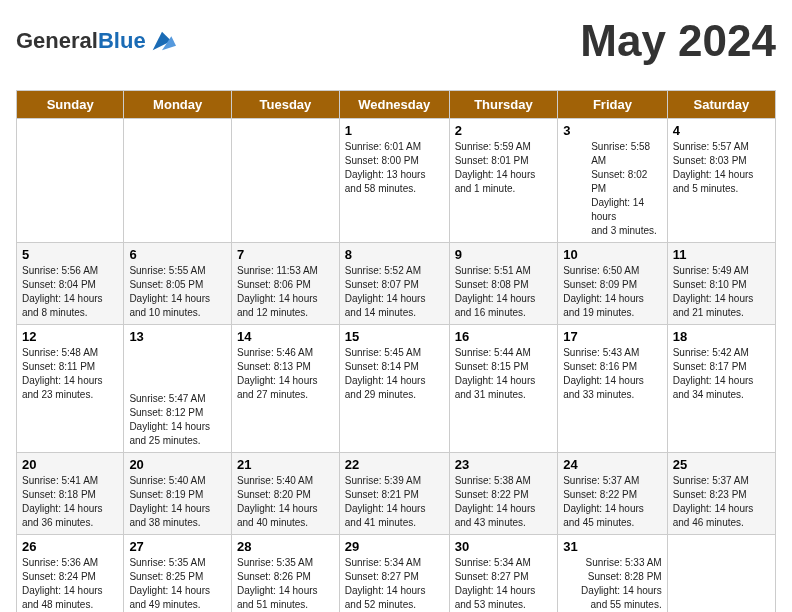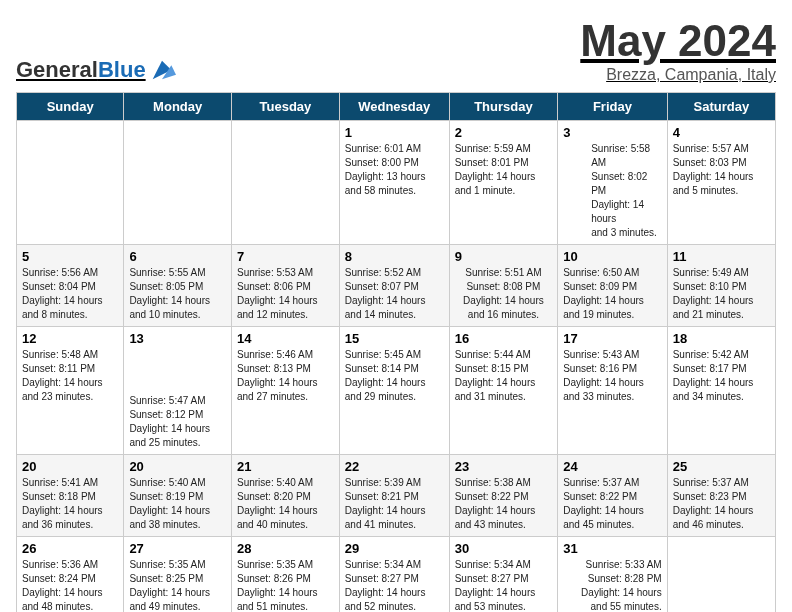--- a/index.html
+++ b/index.html
@@ -6,23 +6,22 @@
     body {
       font-family: Arial, sans-serif;
       background: #fff;
       width: 792px;
       min-height: 612px;
       padding: 16px;
     }
     .header {
       display: flex;
       justify-content: space-between;
-      align-items: flex-end;
-      margin-bottom: 8px;
-      text-decoration: underline;
+      align-items: center;
+      margin-bottom: 24px;
     }
     .logo {
       display: flex;
       align-items: center;
     }
     .logo-text {
       font-size: 22px;
       font-weight: bold;
     }
     .logo-general { color: #333; }
@@ -43,21 +42,21 @@
     .subtitle {
       font-size: 16px;
       color: #555;
     }
     table {
       width: 100%;
       border-collapse: collapse;
       font-size: 11px;
     }
     thead tr th {
-      background-color: #0c4a6e;
+      background-color: #a16207;
       color: #fff;
       text-align: center;
       padding: 6px 4px;
       font-size: 13px;
       font-weight: bold;
       border: 1px solid #ccc;
     }
     tbody tr td {
       border: 1px solid #ccc;
       vertical-align: top;
@@ -91,21 +90,20 @@
     <div class="logo-text">
       <span class="logo-general">General</span><span class="logo-blue">Blue</span>
     </div>
     <svg class="logo-icon" viewBox="0 0 30 30">
       <polygon points="5,25 15,5 25,15" fill="#1a6bb5"></polygon>
       <polygon points="15,25 25,10 30,20" fill="#5599dd"></polygon>
     </svg>
   </div>
   <div class="title-block">
     <div class="main-title">May 2024</div>
-    <div class="subtitle">Brezza, Campania, Italy</div>
   </div>
 </div>
 
 <table>
   <thead>
     <tr>
     <th>Sunday</th>
         <th>Monday</th>
         <th>Tuesday</th>
         <th>Wednesday</th>
@@ -158,35 +156,35 @@
         </td>
         <td>
           <span class="day-number">6</span>
           <div class="day-info" style="white-space: pre-line;">Sunrise: 5:55 AM
 Sunset: 8:05 PM
 Daylight: 14 hours
 and 10 minutes.</div>
         </td>
         <td>
           <span class="day-number">7</span>
-          <div class="day-info" style="white-space: pre-line;">Sunrise: 5:53 AM
+          <div class="day-info" style="white-space: pre-line;">Sunrise: 11:53 AM
 Sunset: 8:06 PM
 Daylight: 14 hours
 and 12 minutes.</div>
         </td>
         <td>
           <span class="day-number">8</span>
           <div class="day-info" style="white-space: pre-line;">Sunrise: 5:52 AM
 Sunset: 8:07 PM
 Daylight: 14 hours
 and 14 minutes.</div>
         </td>
         <td>
           <span class="day-number">9</span>
-          <div class="day-info" style="white-space: pre-line; text-align: center;">Sunrise: 5:51 AM
+          <div class="day-info" style="white-space: pre-line;">Sunrise: 5:51 AM
 Sunset: 8:08 PM
 Daylight: 14 hours
 and 16 minutes.</div>
         </td>
         <td>
           <span class="day-number">10</span>
           <div class="day-info" style="white-space: pre-line;">Sunrise: 6:50 AM
 Sunset: 8:09 PM
 Daylight: 14 hours
 and 19 minutes.</div>

